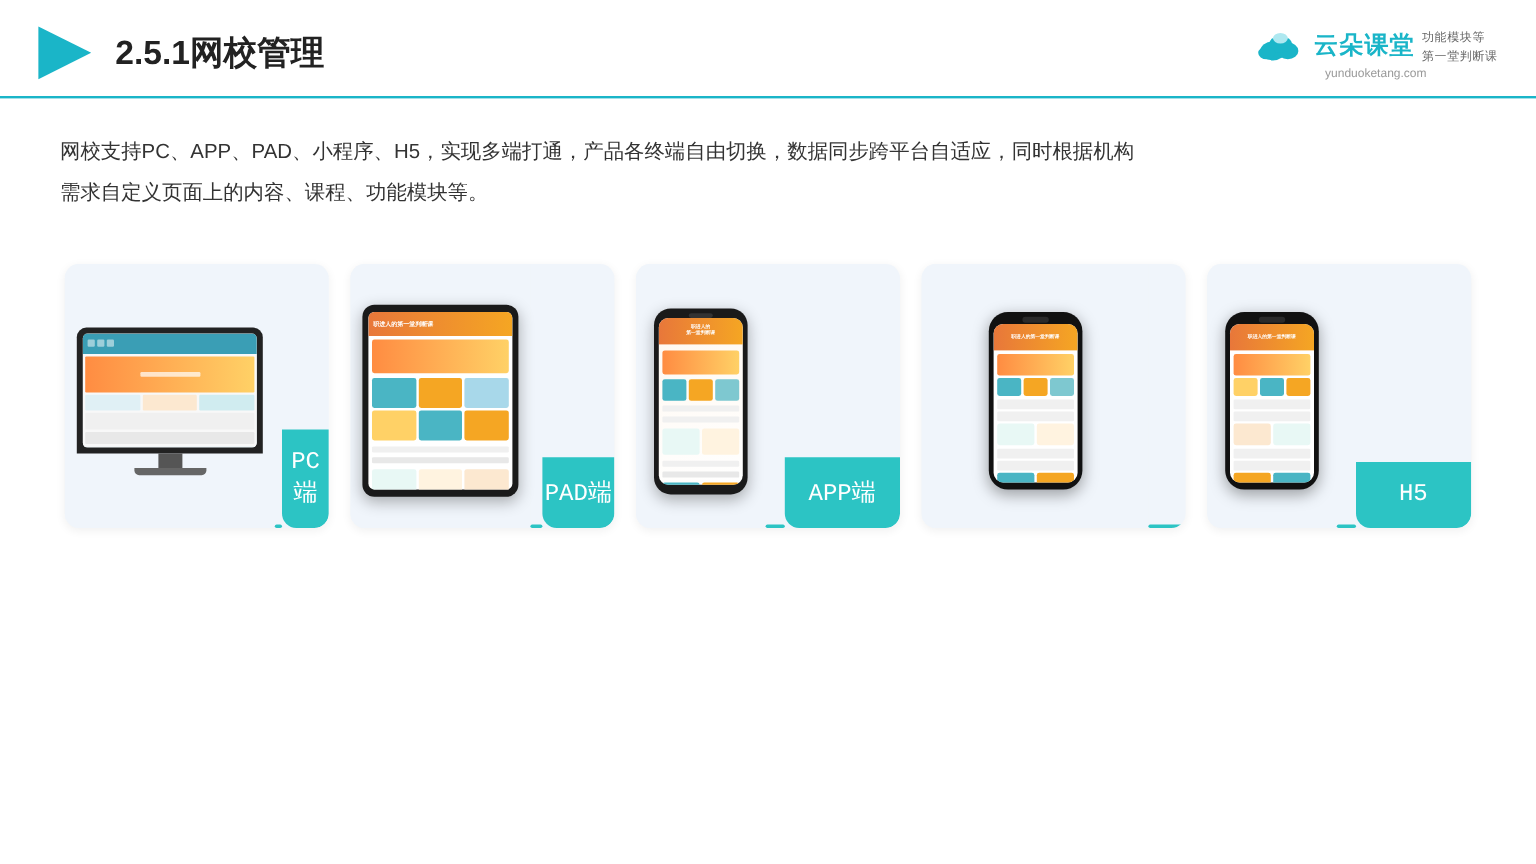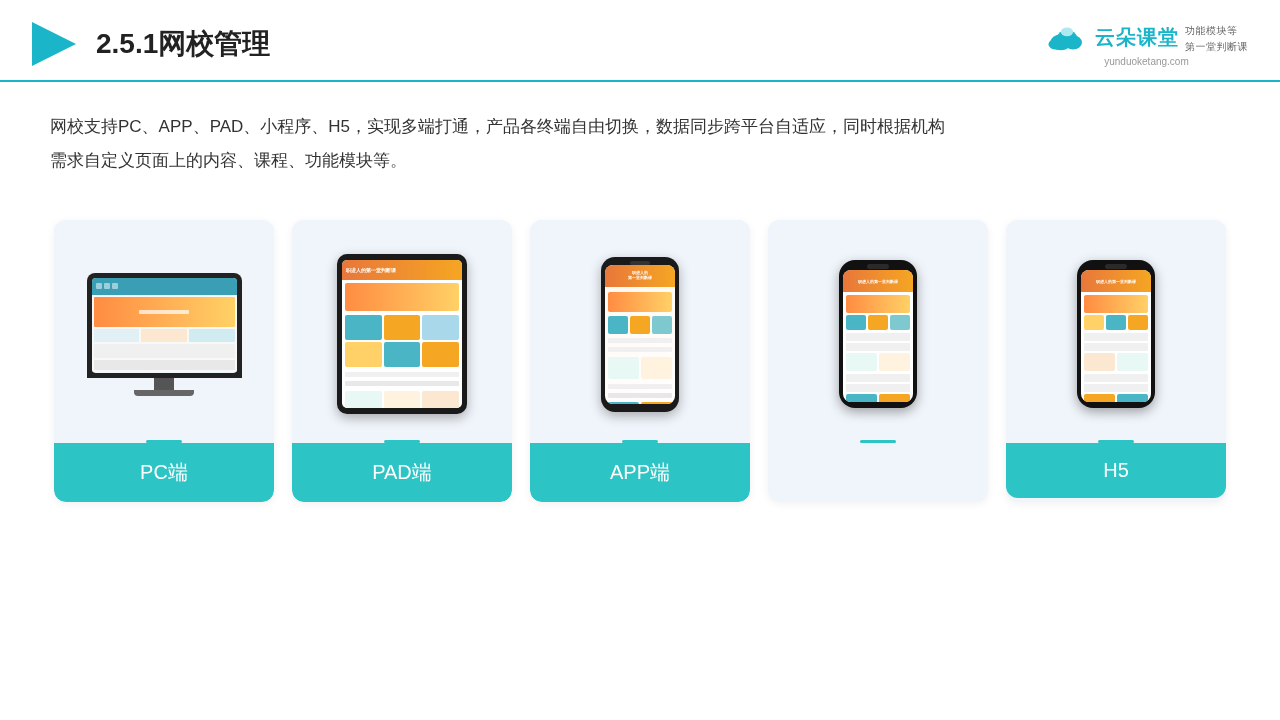--- a/index.html
+++ b/index.html
@@ -81,24 +81,25 @@
       justify-content: center;
       gap: 18px;
       padding: 20px 40px 0 40px;
       margin-top: 10px;
     }
     .card {
       background: #f0f5fb;
       border-radius: 12px;
       width: 220px;
       display: flex;
-      flex-direction: column;
-      align-items: center;
+      flex-direction: row;
+      align-items: flex-end;
       overflow: hidden;
       box-shadow: 0 2px 8px rgba(0,0,0,0.06);
+      font-family: Liberation Mono, monospace;
     }
     .card-image-area {
       width: 100%;
       height: 220px;
       display: flex;
       align-items: center;
       justify-content: center;
       background: #f0f5fb;
       padding: 16px 10px 8px;
     }

